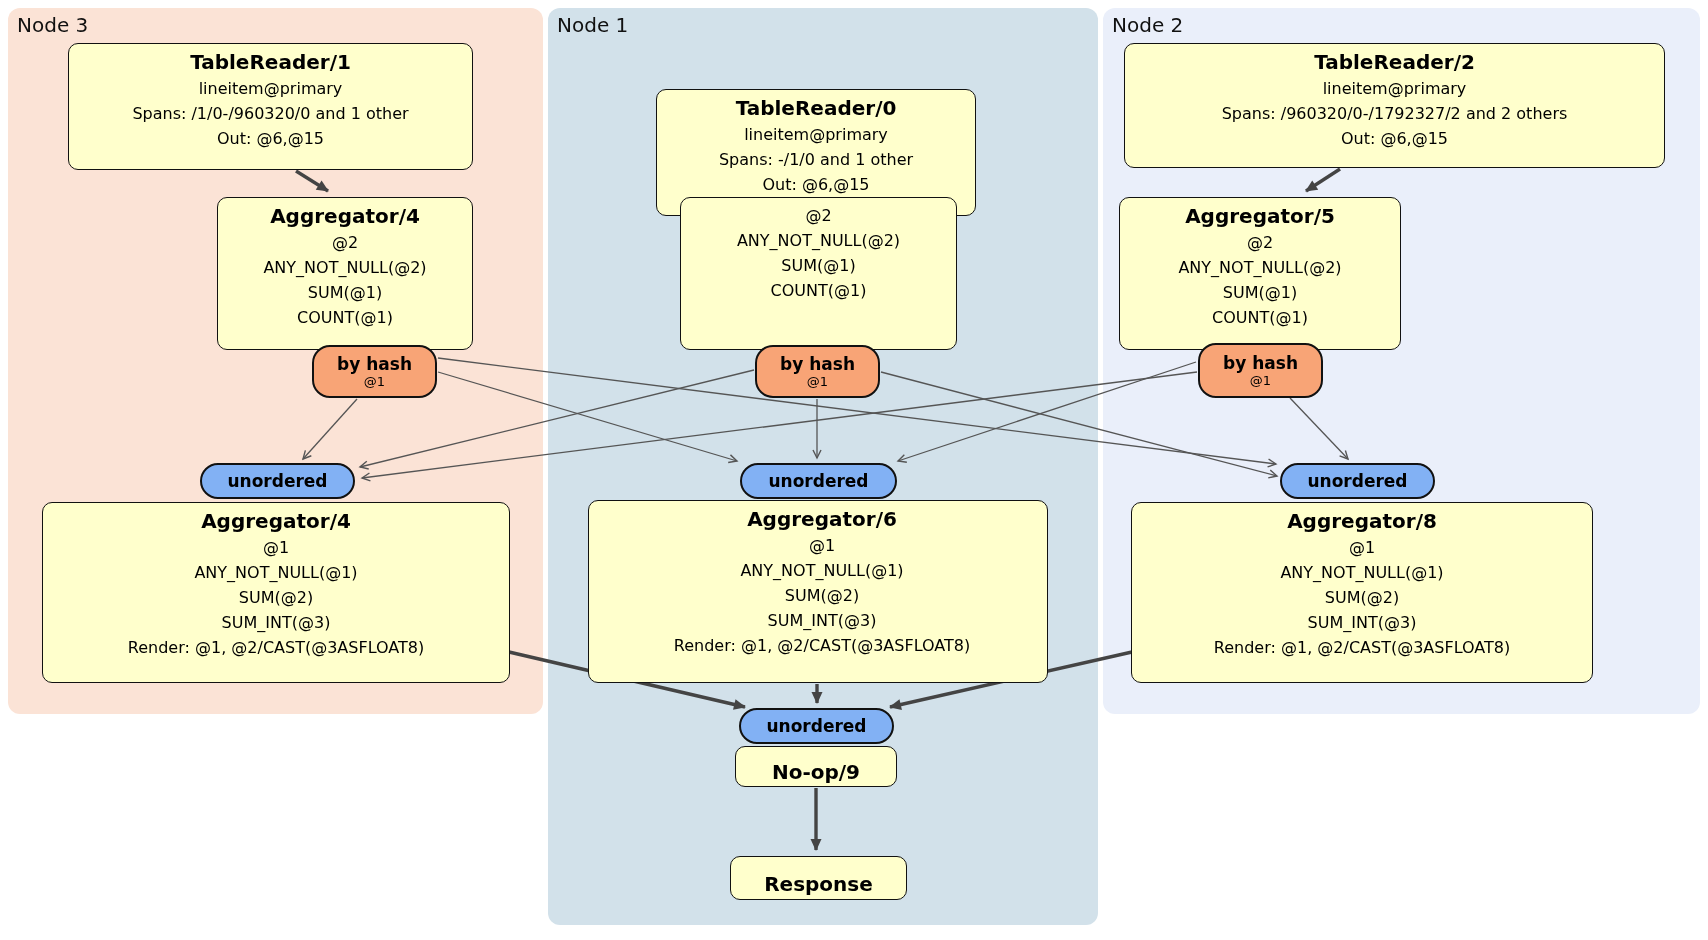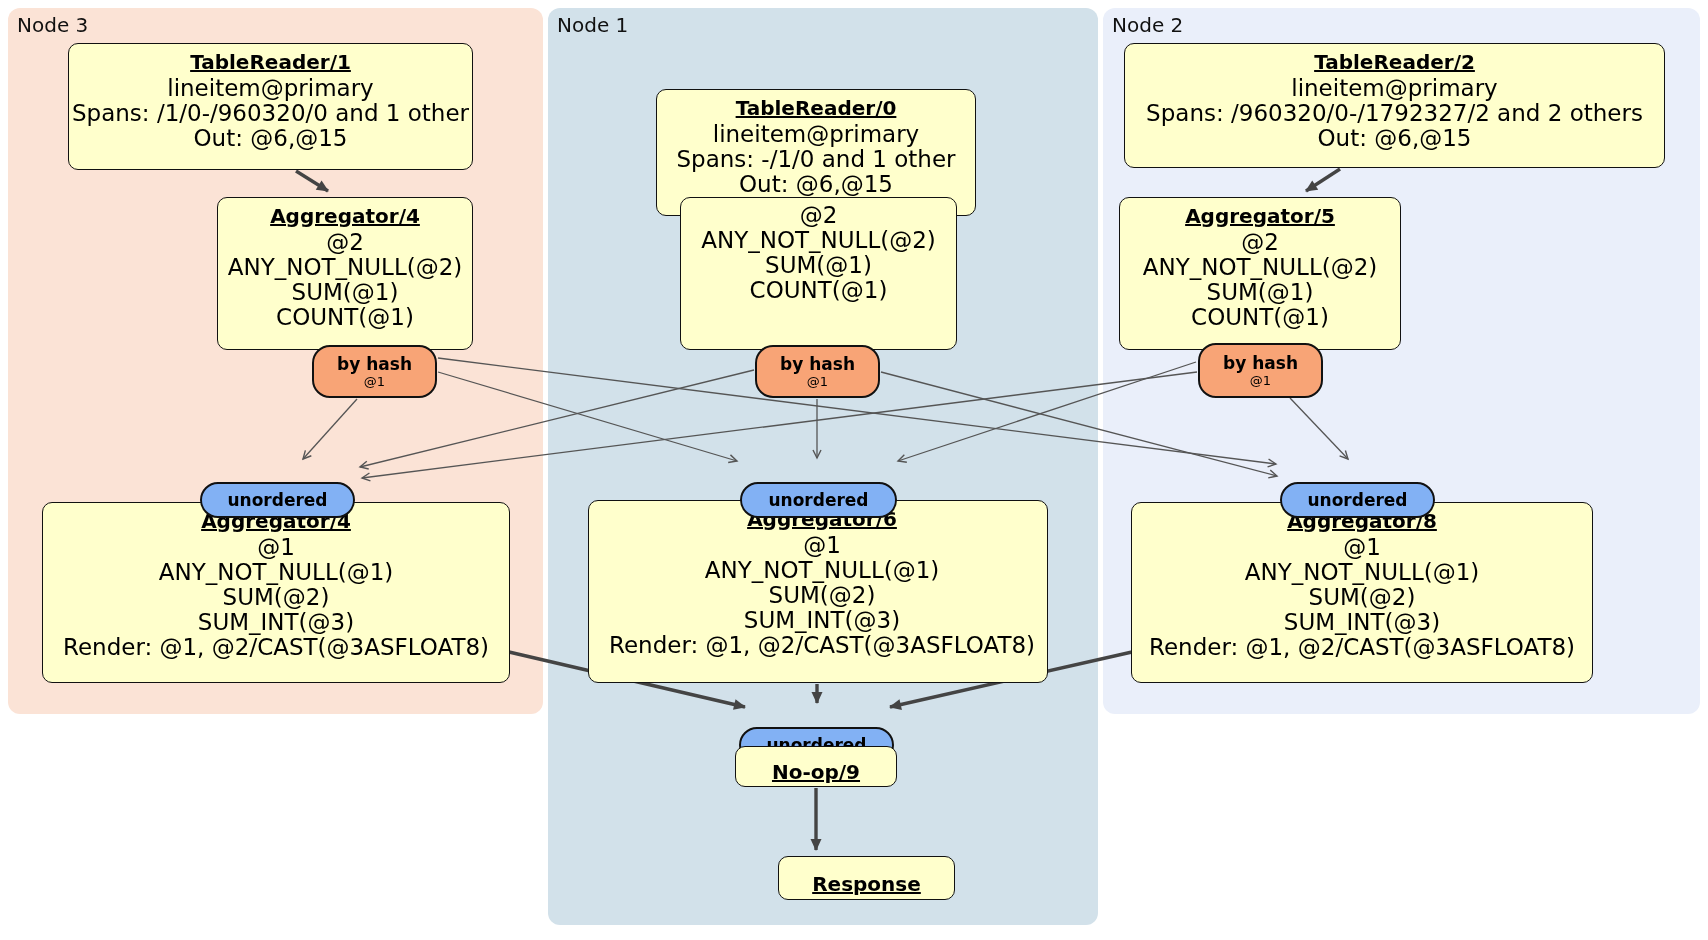--- a/index.html
+++ b/index.html
@@ -44,24 +44,23 @@
     border-radius: 10px;
     text-align: center;
     padding-top: 5px;
     color: #000000;
   }
   .pbox-title {
     font-size: 20px;
     font-weight: bold;
     line-height: 27px;
     white-space: nowrap;
-    text-decoration: underline;
   }
   .pbox-line {
-    font-size: 23px;
+    font-size: 16px;
     line-height: 25px;
     white-space: nowrap;
   }
   .pbox-single {
     display: flex;
     align-items: center;
     justify-content: center;
     padding-top: 12px;
   }
   .oval {
@@ -83,21 +82,20 @@
     font-weight: bold;
     line-height: 20px;
   }
   .router-detail {
     font-size: 13px;
     line-height: 16px;
   }
   .sync {
     background: var(--sync-bg, #82b1f4);
     border-radius: 18px;
-    margin-top: 19px;
   }
   .sync-label {
     font-size: 17px;
     font-weight: bold;
     line-height: 18px;
   }
 </style>
 </head>
 <body>
 
@@ -239,17 +237,17 @@
   <div class="oval sync" style="left:1280px; top:463px; width:155px; height:36px;">
     <div class="sync-label">unordered</div>
   </div>
   <div class="oval sync" style="left:739px; top:708px; width:155px; height:36px;">
     <div class="sync-label">unordered</div>
   </div>
 
   <div class="pbox pbox-single" style="left:735px; top:746px; width:162px; height:41px;">
     <div class="pbox-title">No-op/9</div>
   </div>
-  <div class="pbox pbox-single" style="left:730px; top:856px; width:177px; height:44px;margin-left:48px;">
+  <div class="pbox pbox-single" style="left:730px; top:856px; width:177px; height:44px;">
     <div class="pbox-title">Response</div>
   </div>
 
 </div>
 
 </body></html>

